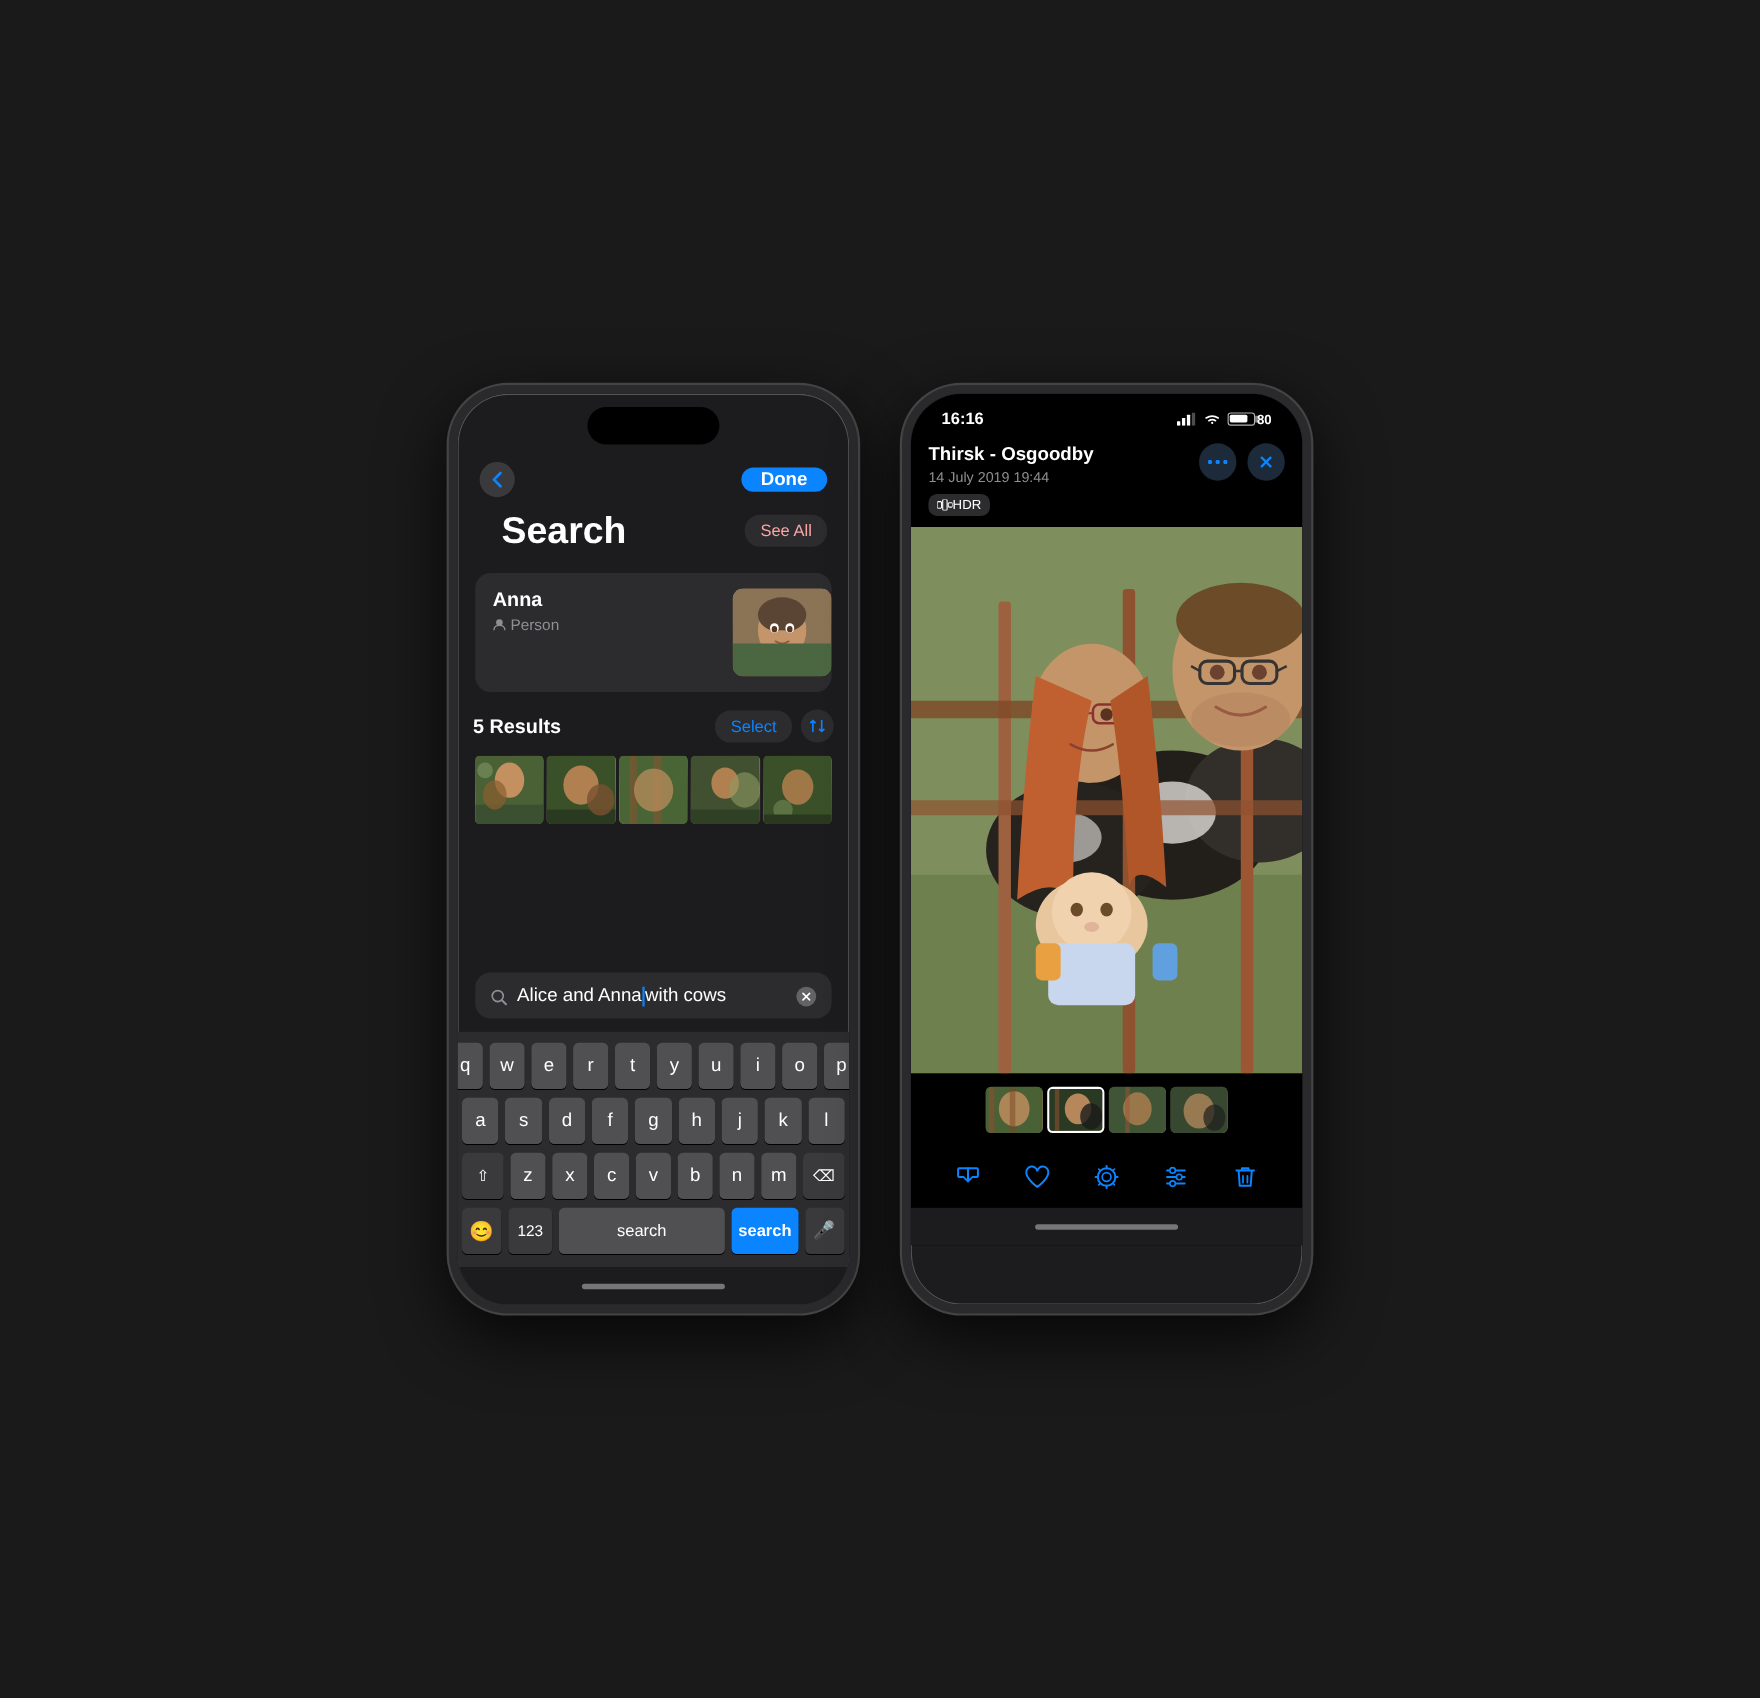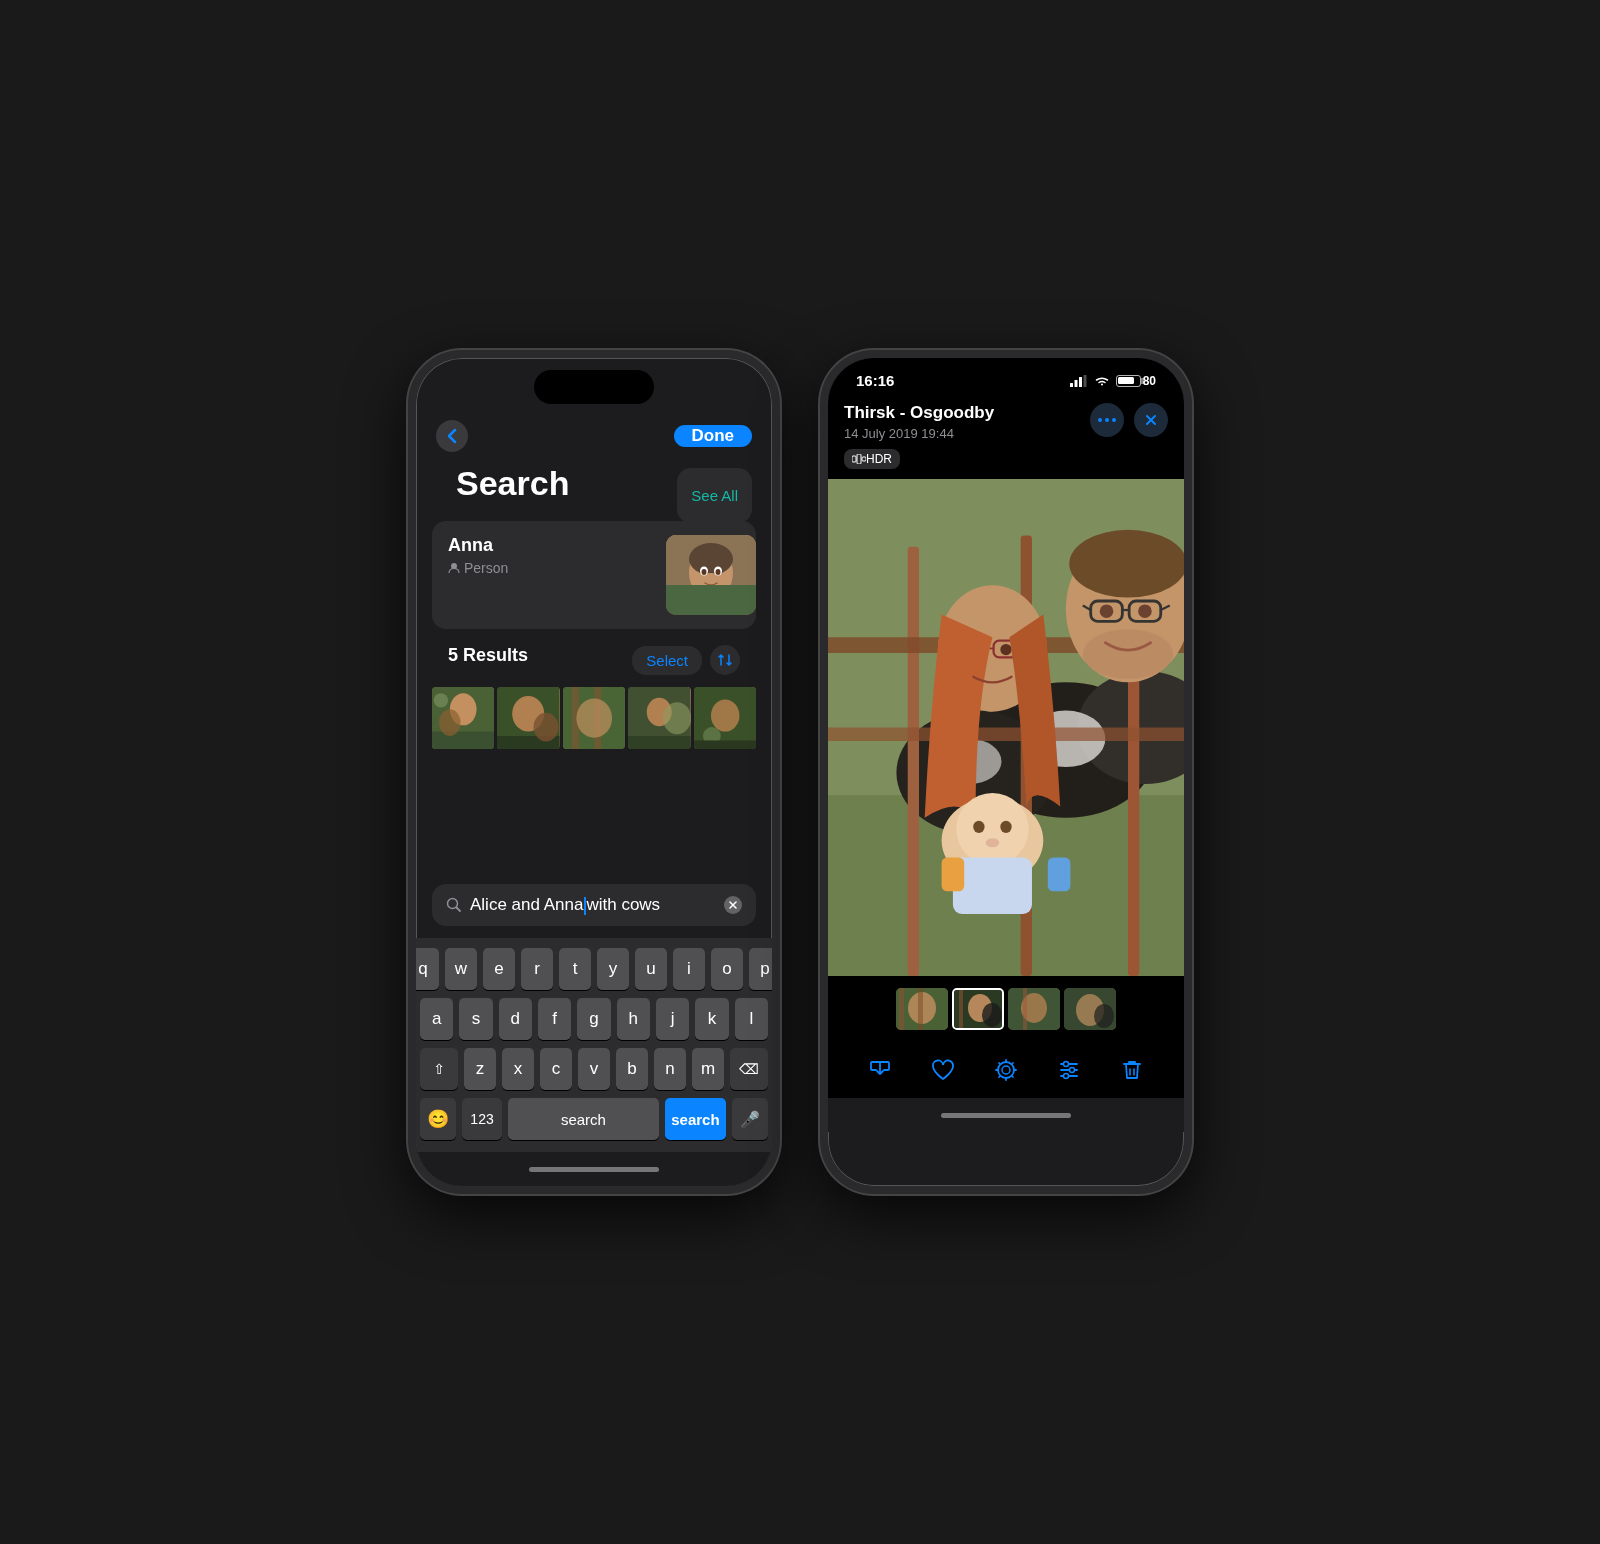--- a/index.html
+++ b/index.html
@@ -96,24 +96,24 @@
 
     .search-title {
       font-size: 34px;
       font-weight: 700;
       color: #fff;
       padding: 0 20px 12px;
     }
 
     .see-all-btn {
       background: #2c2c2e;
-      color: #14b8a6;
+      color: #fca5a5;
       font-size: 15px;
       font-weight: 500;
-      padding: 19px 14px;
+      padding: 6px 14px;
       border-radius: 14px;
       cursor: pointer;
     }
 
     
     .person-card {
       margin: 0 16px 16px;
       background: #2c2c2e;
       border-radius: 14px;
       display: flex;
@@ -156,21 +156,22 @@
         linear-gradient(180deg, #d4a574 0%, #b8875a 30%, #8B6340 60%, #4a3828 100%);
       display: flex;
       align-items: flex-end;
       justify-content: center;
     }
 
     
     .results-header {
       display: flex;
       justify-content: space-between;
-      padding: 0 32px 12px;
+      align-items: center;
+      padding: 0 14px 12px;
     }
 
     .results-count {
       font-size: 18px;
       font-weight: 600;
       color: #fff;
     }
 
     .results-actions {
       display: flex;
@@ -215,21 +216,21 @@
       border-radius: 4px;
       overflow: hidden;
       position: relative;
     }
 
     .search-input-container {
       margin: 0 16px 12px;
       background: #2c2c2e;
       border-radius: 14px;
       display: flex;
-      align-items: center;
+      align-items: flex-end;
       padding: 11px 14px;
       gap: 8px;
     }
 
     .search-input-text {
       flex: 1;
       color: #fff;
       font-size: 17px;
     }
 

